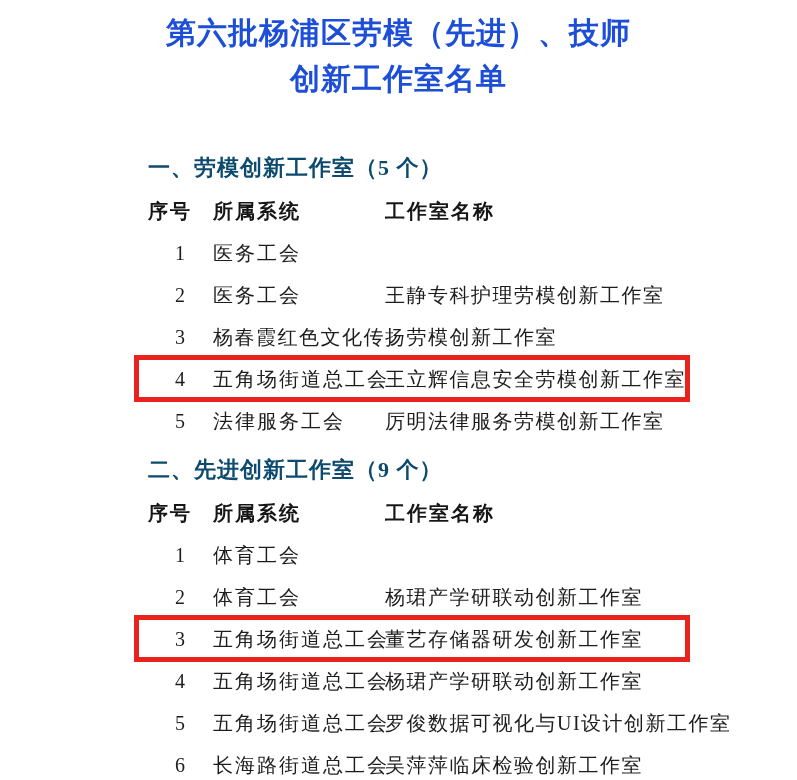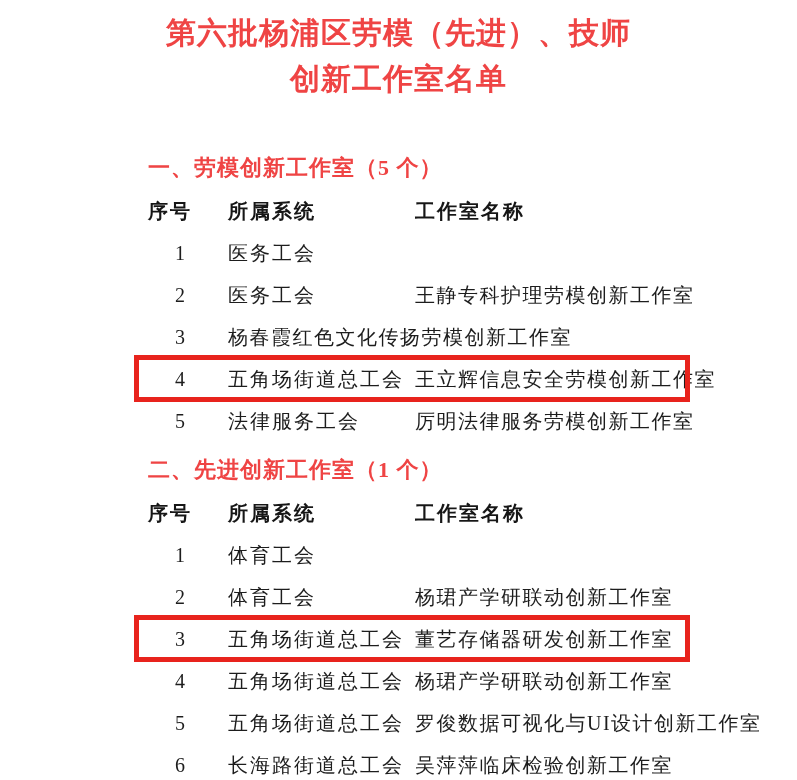--- a/index.html
+++ b/index.html
@@ -15,51 +15,50 @@
     overflow: hidden;
     font-family: "Liberation Serif", serif;
     color: #1d1d1d;
   }
   .doc-title {
     padding-top: 10px;
     text-align: center;
     font-size: 30px;
     line-height: 46px;
     font-weight: bold;
-    color: #ef4444;
+    color: #1d4ed8;
     letter-spacing: 1px;
   }
   .content {
     position: absolute;
     left: 148px;
     top: 146px;
     right: 40px;
   }
   .sec-title {
     height: 44px;
     display: flex;
     align-items: center;
     font-size: 22px;
     font-weight: bold;
-    color: #ef4444;
+    color: #0c4a6e;
     letter-spacing: 1px;
   }
   .sec-2 {
     margin-top: 6px;
   }
   .row {
     height: 42px;
     display: grid;
     grid-template-columns: 65px 172px auto;
     align-items: center;
     position: relative;
     font-size: 20px;
     letter-spacing: 1px;
     white-space: nowrap;
-    gap: 15px;
   }
   .row.thead {
     font-weight: bold;
     font-size: 20px;
     color: #161616;
   }
   .c-index { text-align: center; }
   .thead .c-index { text-align: left; letter-spacing: 2px; }
   .c-system { letter-spacing: 2px; }
   .thead .c-system { letter-spacing: 2px; }
@@ -118,21 +117,21 @@
         <span class="c-system">五角场街道总工会</span>
         <span class="c-name">王立辉信息安全劳模创新工作室</span>
       </div>
       <div class="row">
         <span class="c-index">5</span>
         <span class="c-system">法律服务工会</span>
         <span class="c-name">厉明法律服务劳模创新工作室</span>
       </div>
     </div>
 
-    <div class="sec-title sec-2">二、先进创新工作室（1 个）</div>
+    <div class="sec-title sec-2">二、先进创新工作室（9 个）</div>
 
     <div>
       <div class="row thead">
         <span class="c-index">序号</span>
         <span class="c-system">所属系统</span>
         <span class="c-name">工作室名称</span>
       </div>
 
       <div class="row">
         <span class="c-index">1</span>

